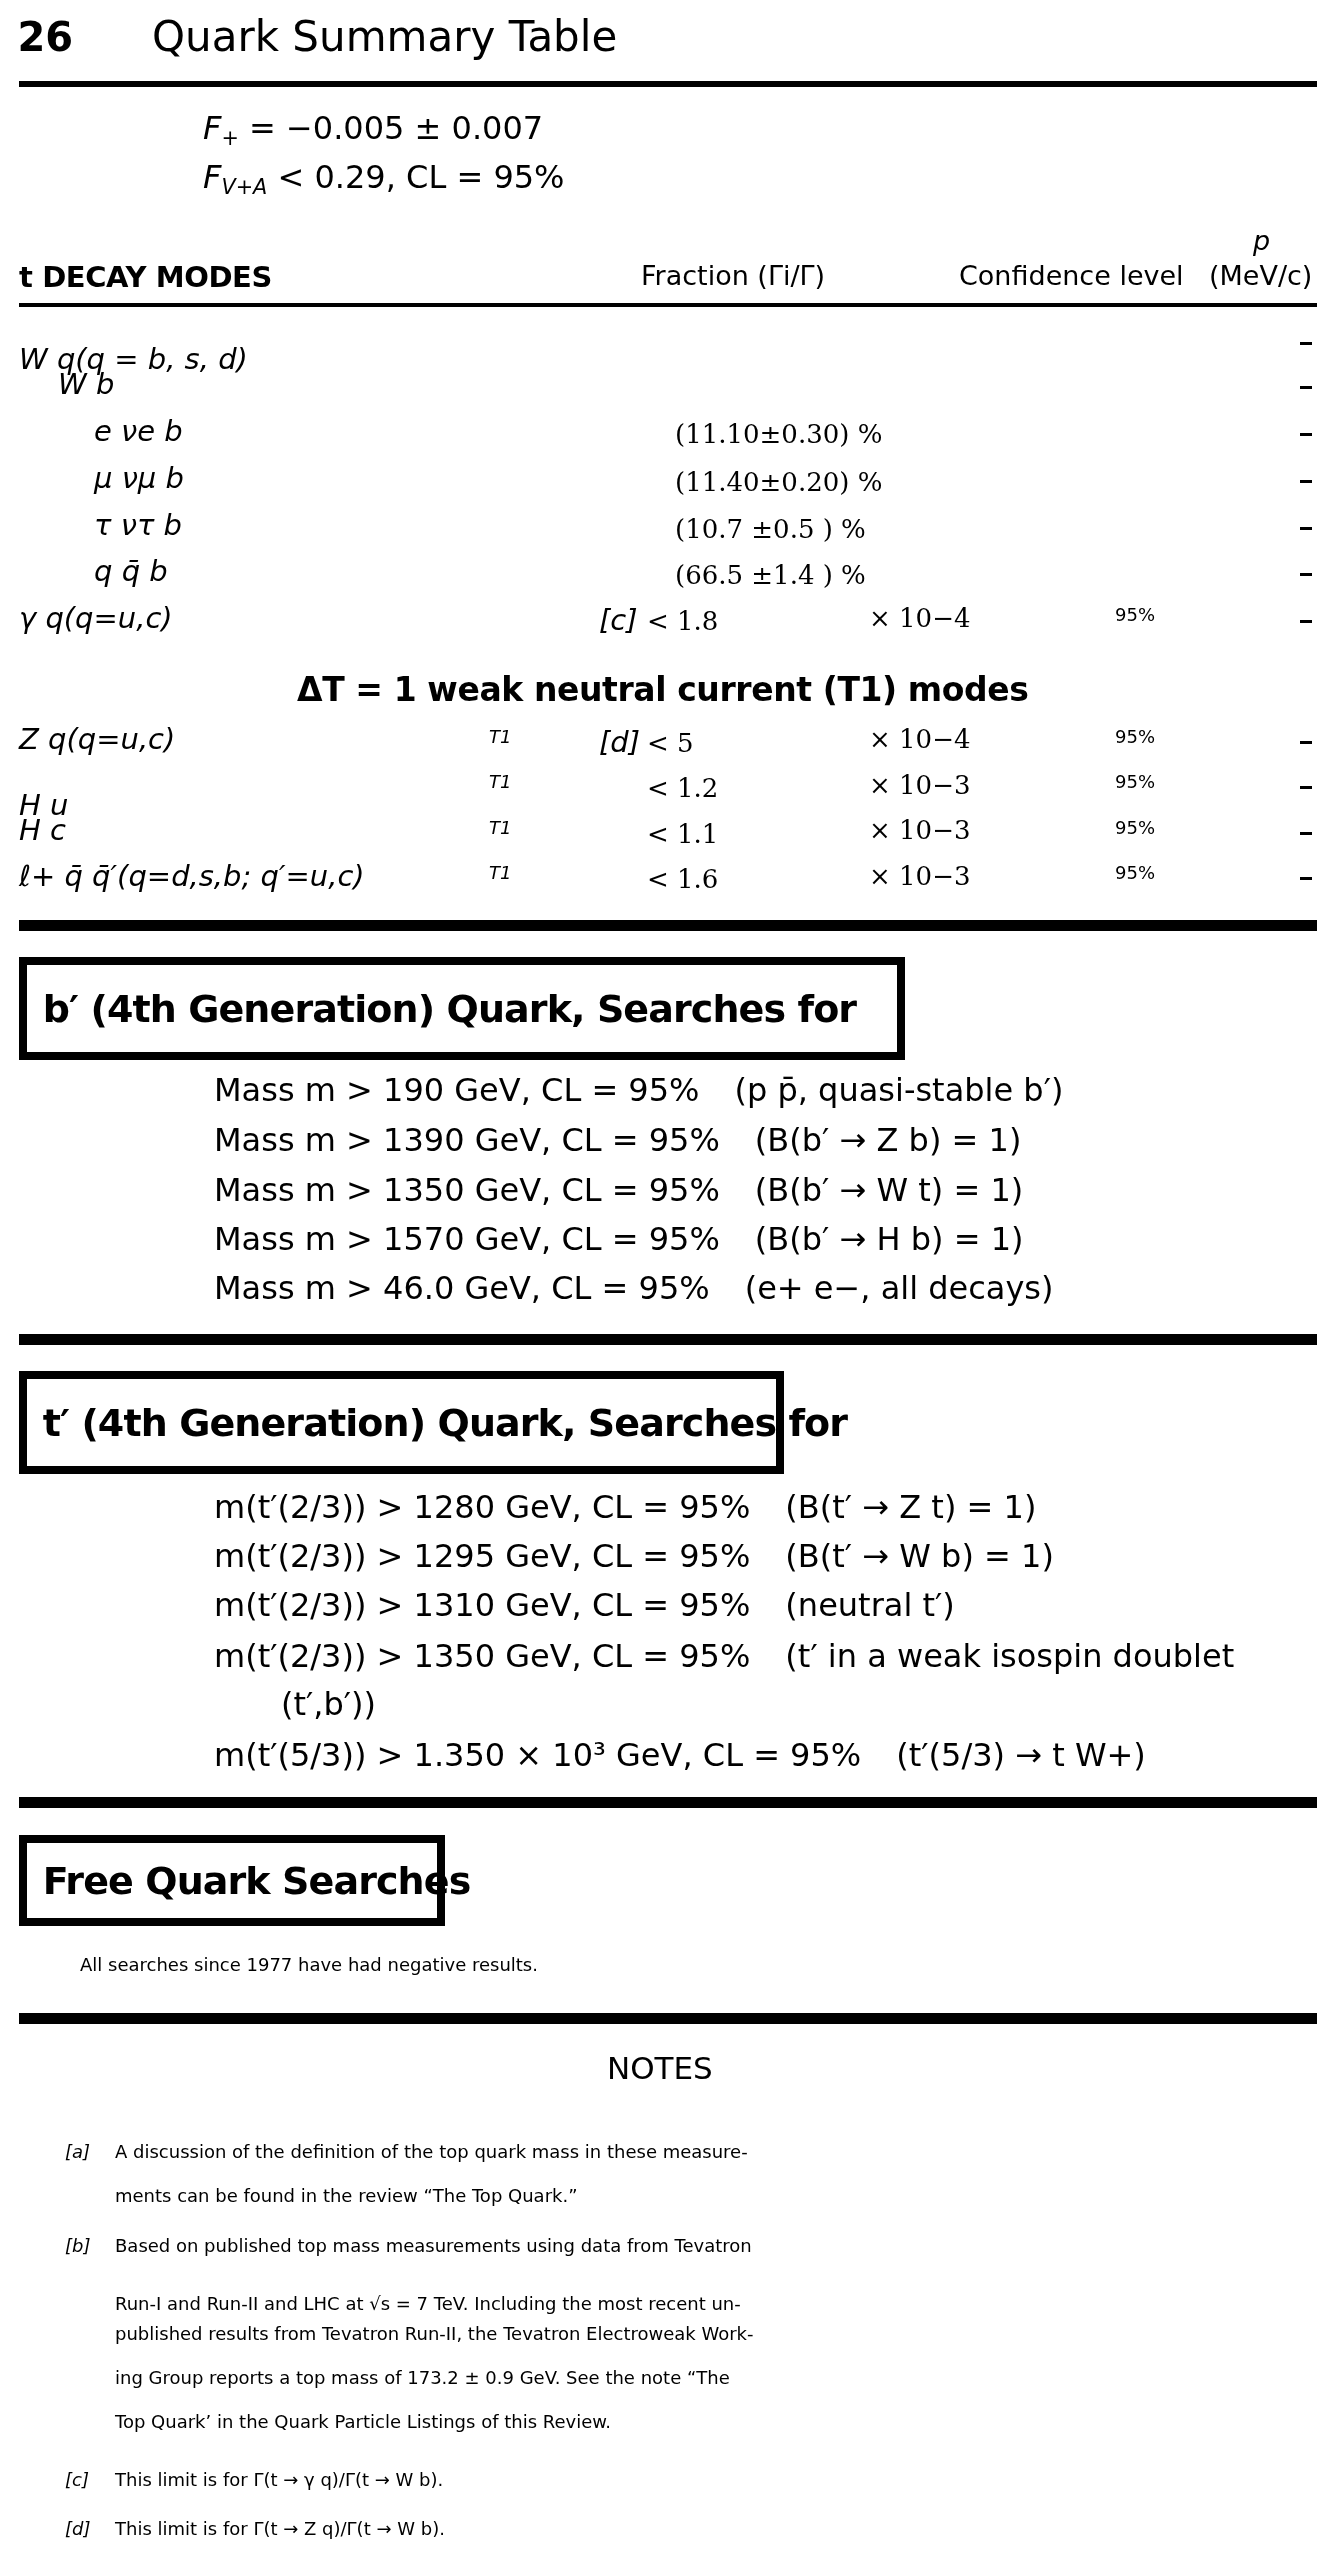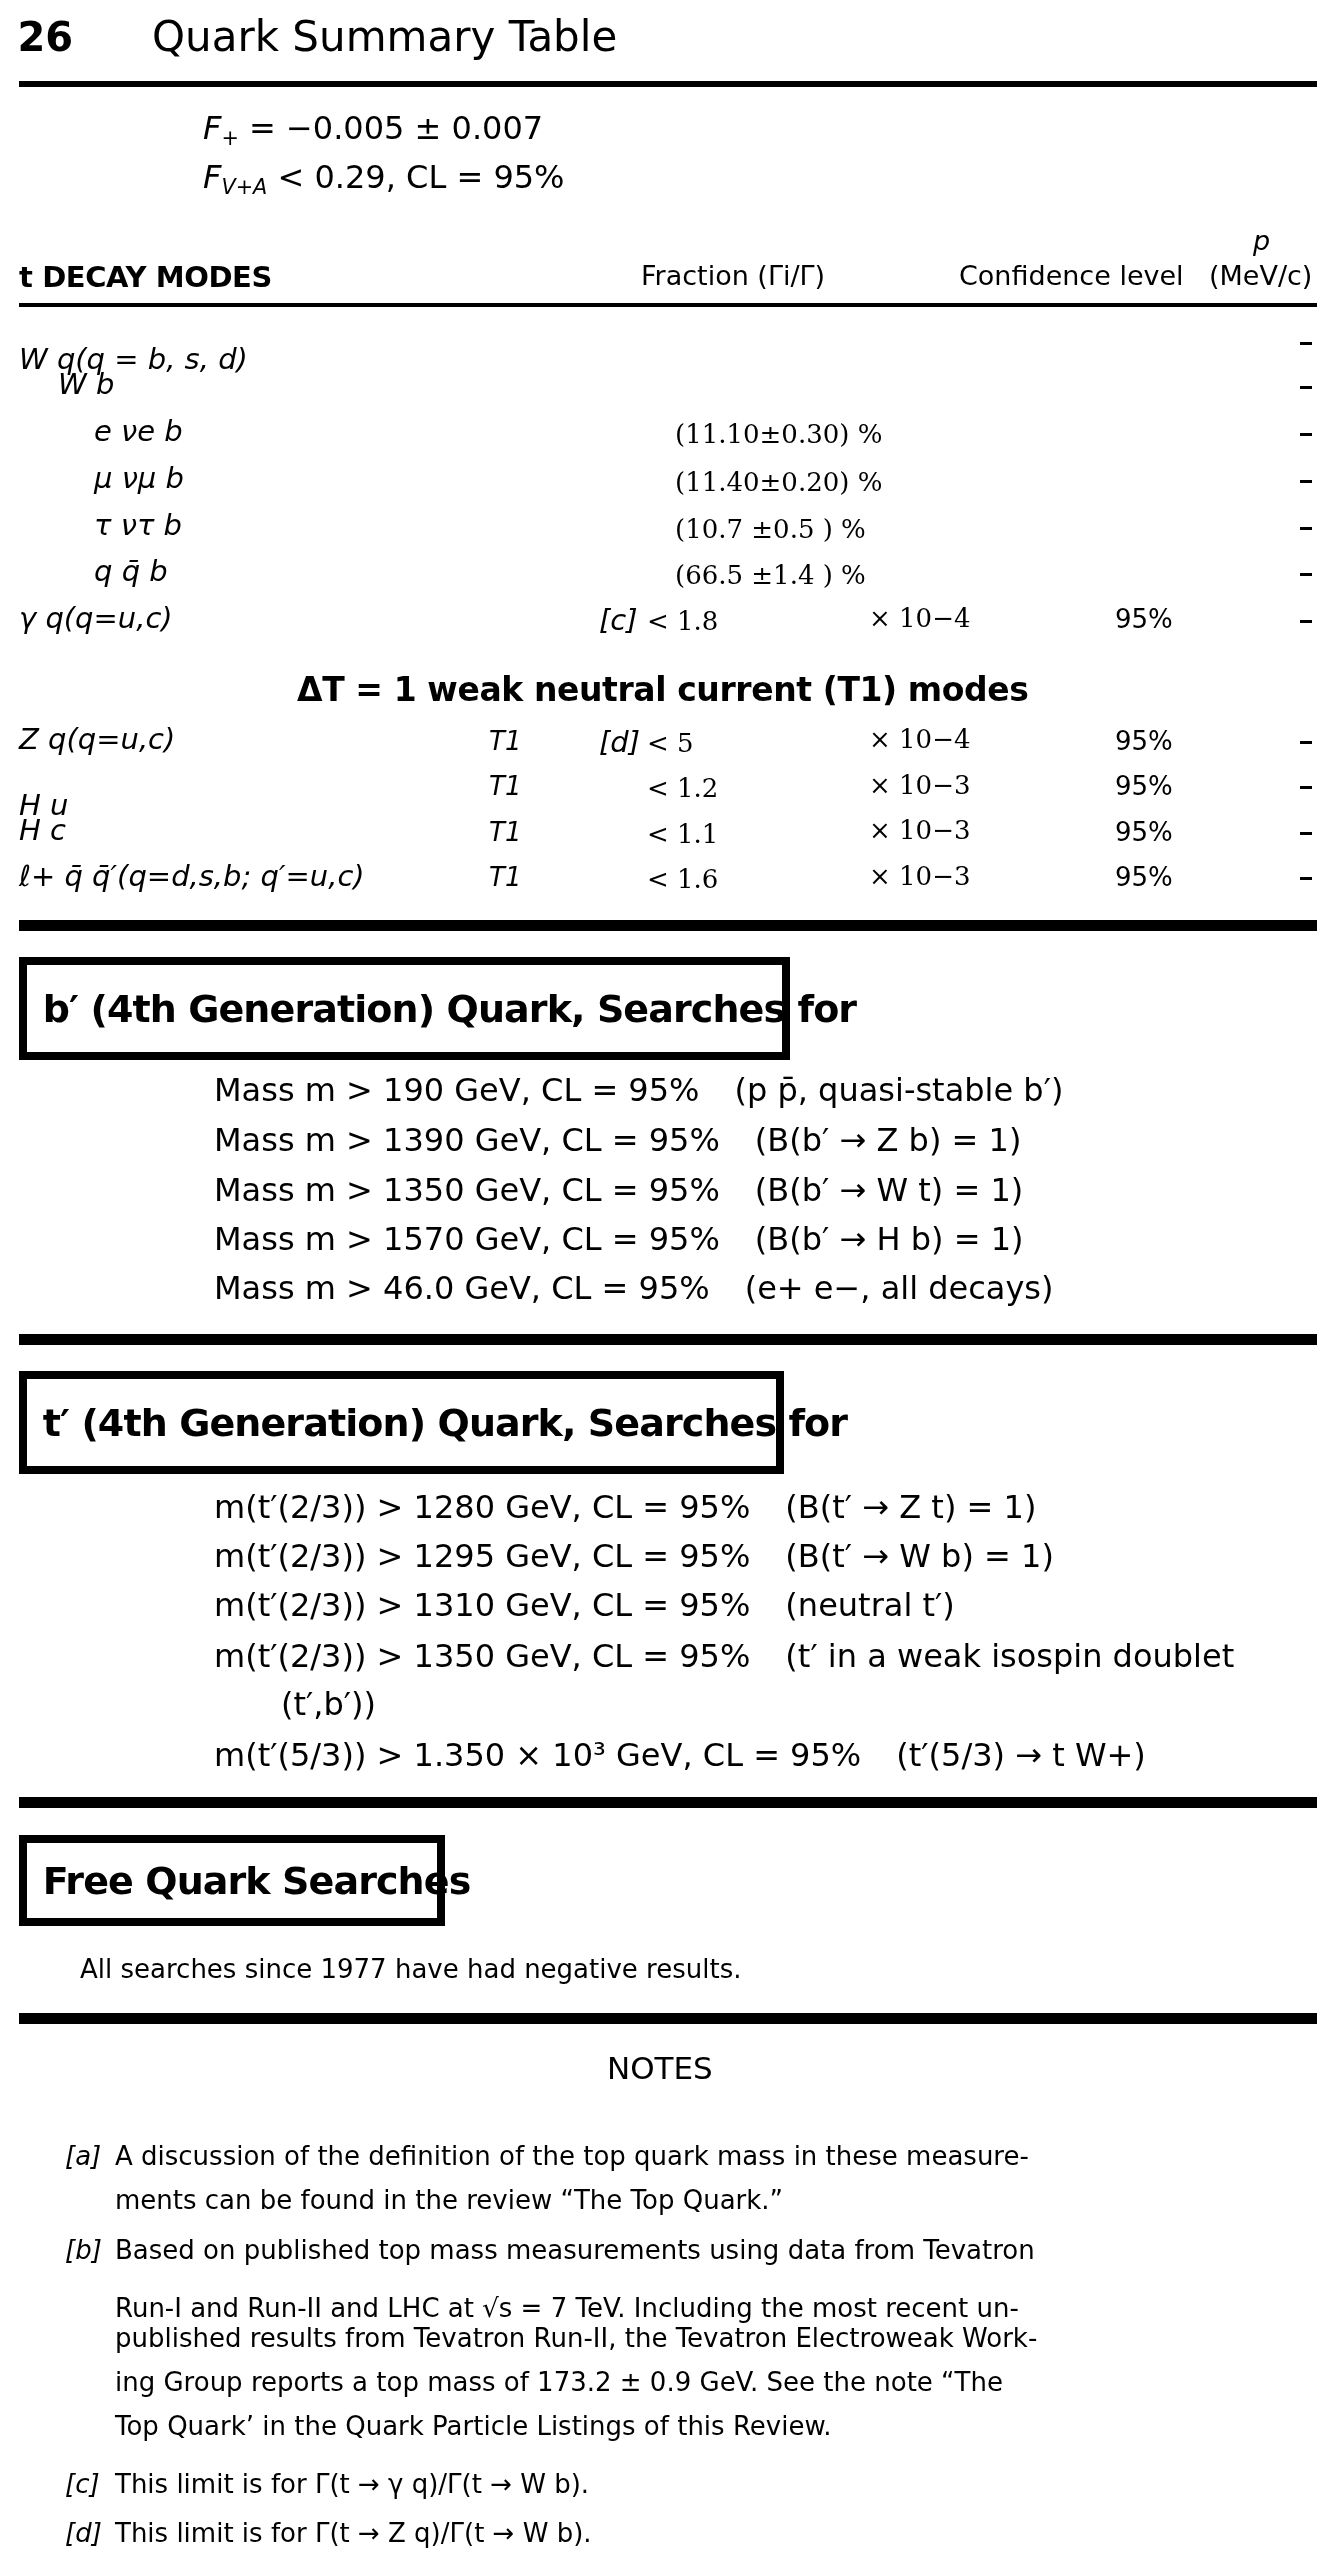--- a/index.html
+++ b/index.html
@@ -1,19 +1,19 @@
 <!DOCTYPE html>
 <html style="font-size:14px"><head>
 <meta charset="utf-8">
 <style>
   html, body { margin:0; padding:0; background:#ffffff; }
   body { width:1334px; height:2576px; position:relative; overflow:hidden; color:#000; font-family:"DejaVu Sans", sans-serif; }
   .abs { position:absolute; white-space:nowrap; }
   .txt { font-size:32px; line-height:1; }
-  .sm { font-size:26px; line-height:1; }
+  .sm { font-size:18px; line-height:1; }
   .tbl { font-size:29px; line-height:1; }
   i, .it { font-style:italic; }
   .rule { position:absolute; left:19px; width:1298px; background:#000; }
   .box { position:absolute; left:19px; border:8.7px solid #000; box-sizing:border-box; background:#fff; }
   .box-title { position:absolute; left:15.7px; top:50%; transform:translateY(-50%); font-weight:bold; font-size:38px; white-space:nowrap; letter-spacing:-0.9px; }
   .dash { position:absolute; left:1300px; width:12.2px; height:2.6px; background:#000; }
   sub { font-size:0.65em; vertical-align:-0.3em; line-height:0; }
   .serifnum { font-family:"DejaVu Serif", serif; font-size:26px; }
 </style>
 </head>
@@ -92,21 +92,21 @@
 
 <div class="abs tbl it" style="left:19px; top:862px;">ℓ+ q̄ q̄′(q=d,s,b; q′=u,c)</div>
 <div class="abs sm it" style="left:489px; top:864px;">T1</div>
 <div class="abs serifnum" style="left:647px; top:864px;">&lt;  1.6</div>
 <div class="abs serifnum" style="left:869px; top:861px;">× 10−3</div>
 <div class="abs sm" style="left:1115px; top:864px;">95%</div>
 <div class="dash" style="top:877px;"></div>
 
 <div class="rule" style="top:920px; height:10.5px;"></div>
 
-<div class="box" style="top:957px; width:771px; height:103px;">
+<div class="box" style="top:957px; width:886px; height:103px;">
   <div class="box-title">b′ (4th Generation) Quark, Searches for</div>
 </div>
 <div>
   <div class="abs txt" style="left:214px; top:1074px;"><span>Mass m &gt;</span> <span>190 GeV, CL = 95%</span><span style="display:inline-block;width:35px"></span><span>(p p̄, quasi-stable b′)</span></div>
   <div class="abs txt" style="left:214px; top:1124px;"><span>Mass m &gt;</span> <span>1390 GeV, CL = 95%</span><span style="display:inline-block;width:35px"></span><span>(B(b′ →  Z b) = 1)</span></div>
   <div class="abs txt" style="left:214px; top:1174px;"><span>Mass m &gt;</span> <span>1350 GeV, CL = 95%</span><span style="display:inline-block;width:35px"></span><span>(B(b′ →  W t) = 1)</span></div>
   <div class="abs txt" style="left:214px; top:1223px;"><span>Mass m &gt;</span> <span>1570 GeV, CL = 95%</span><span style="display:inline-block;width:35px"></span><span>(B(b′ →  H b) = 1)</span></div>
   <div class="abs txt" style="left:214px; top:1272px;"><span>Mass m &gt;</span> <span>46.0 GeV, CL = 95%</span><span style="display:inline-block;width:35px"></span><span>(e+ e−, all decays)</span></div>
 </div>
 

